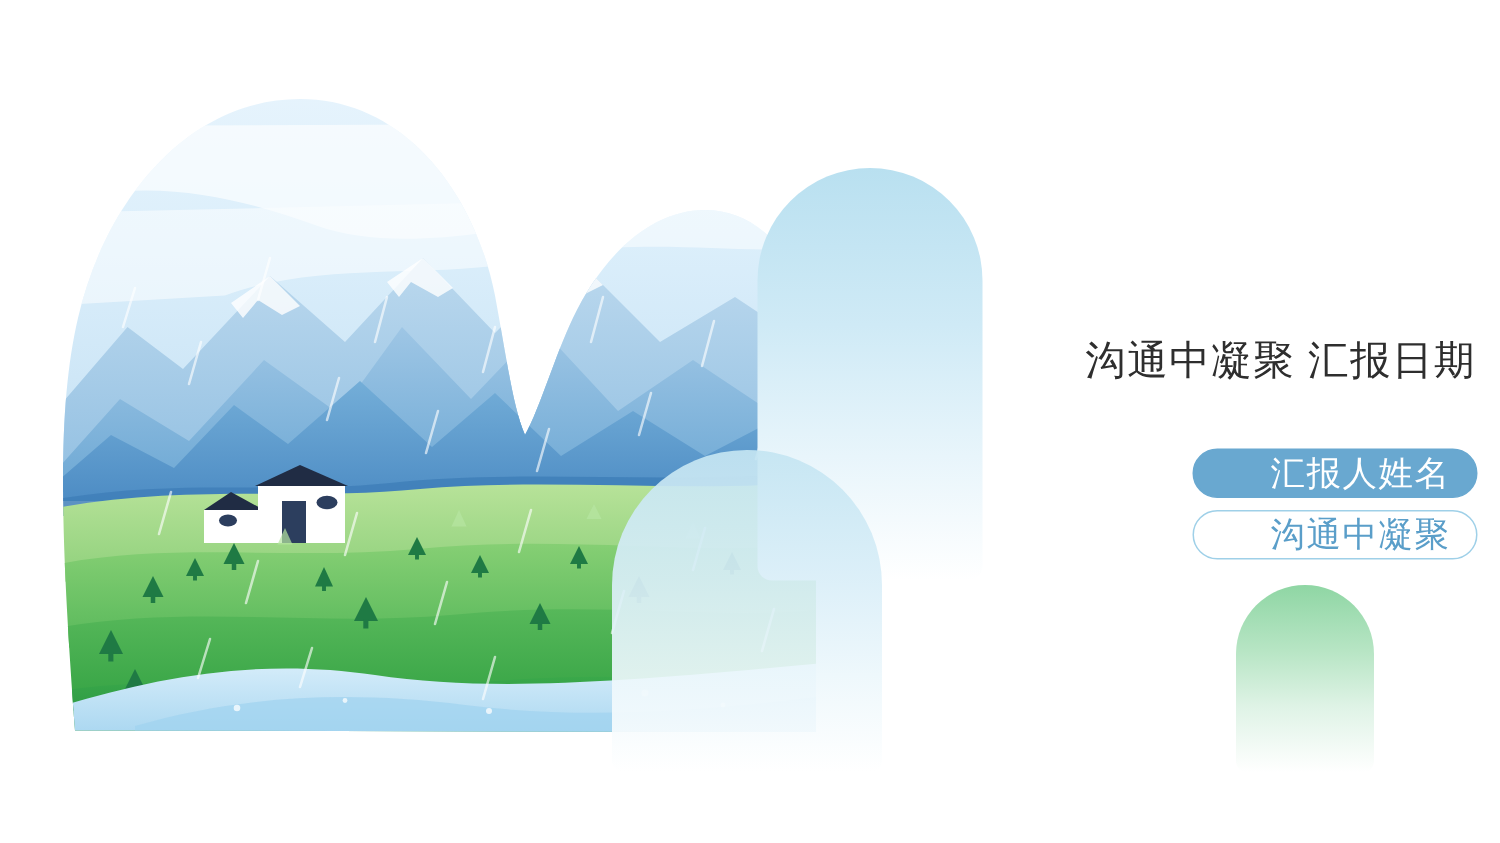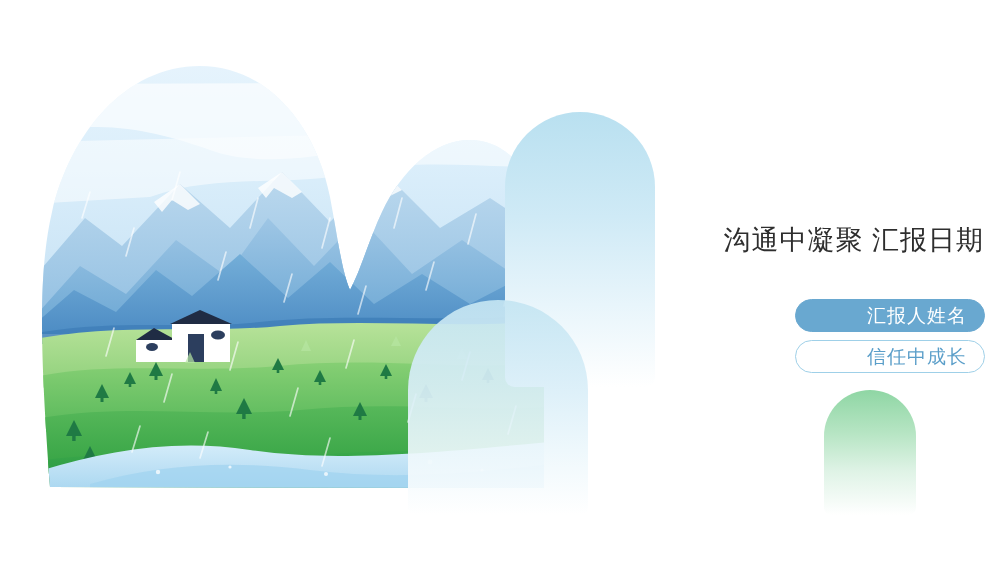--- a/index.html
+++ b/index.html
@@ -53,21 +53,21 @@
     white-space:nowrap;
   }
 
   
   .btn-col{position:absolute;left:795px;top:299px;width:190px;}
   .btn{
     box-sizing:border-box;width:190px;height:33px;
     border-radius:17px;
     display:flex;align-items:center;justify-content:flex-end;
     padding-right:17px;
-    font-size:19px;letter-spacing:1px;
+    font-size:23px;letter-spacing:1px;
     cursor:pointer;
   }
   .btn-filled{
     background:#69a8d0;color:#ffffff;border:1px solid #69a8d0;
   }
   .btn-outline{
     margin-top:8px;
     background:#ffffff;color:#5a9ec9;
     border:1.6px solid #9fd0e8;
   }
@@ -248,16 +248,16 @@
   </div>
 
   <div class="deco deco-blue-top"></div>
   <div class="deco deco-blue-bot"></div>
   <div class="deco deco-green"></div>
 
   <div class="subtitle">沟通中凝聚 汇报日期</div>
 
   <div class="btn-col">
     <div class="btn btn-filled">汇报人姓名</div>
-    <div class="btn btn-outline">信任中成长</div>
+    <div class="btn btn-outline">沟通中凝聚</div>
   </div>
 
 </div>
 
 </body></html>

